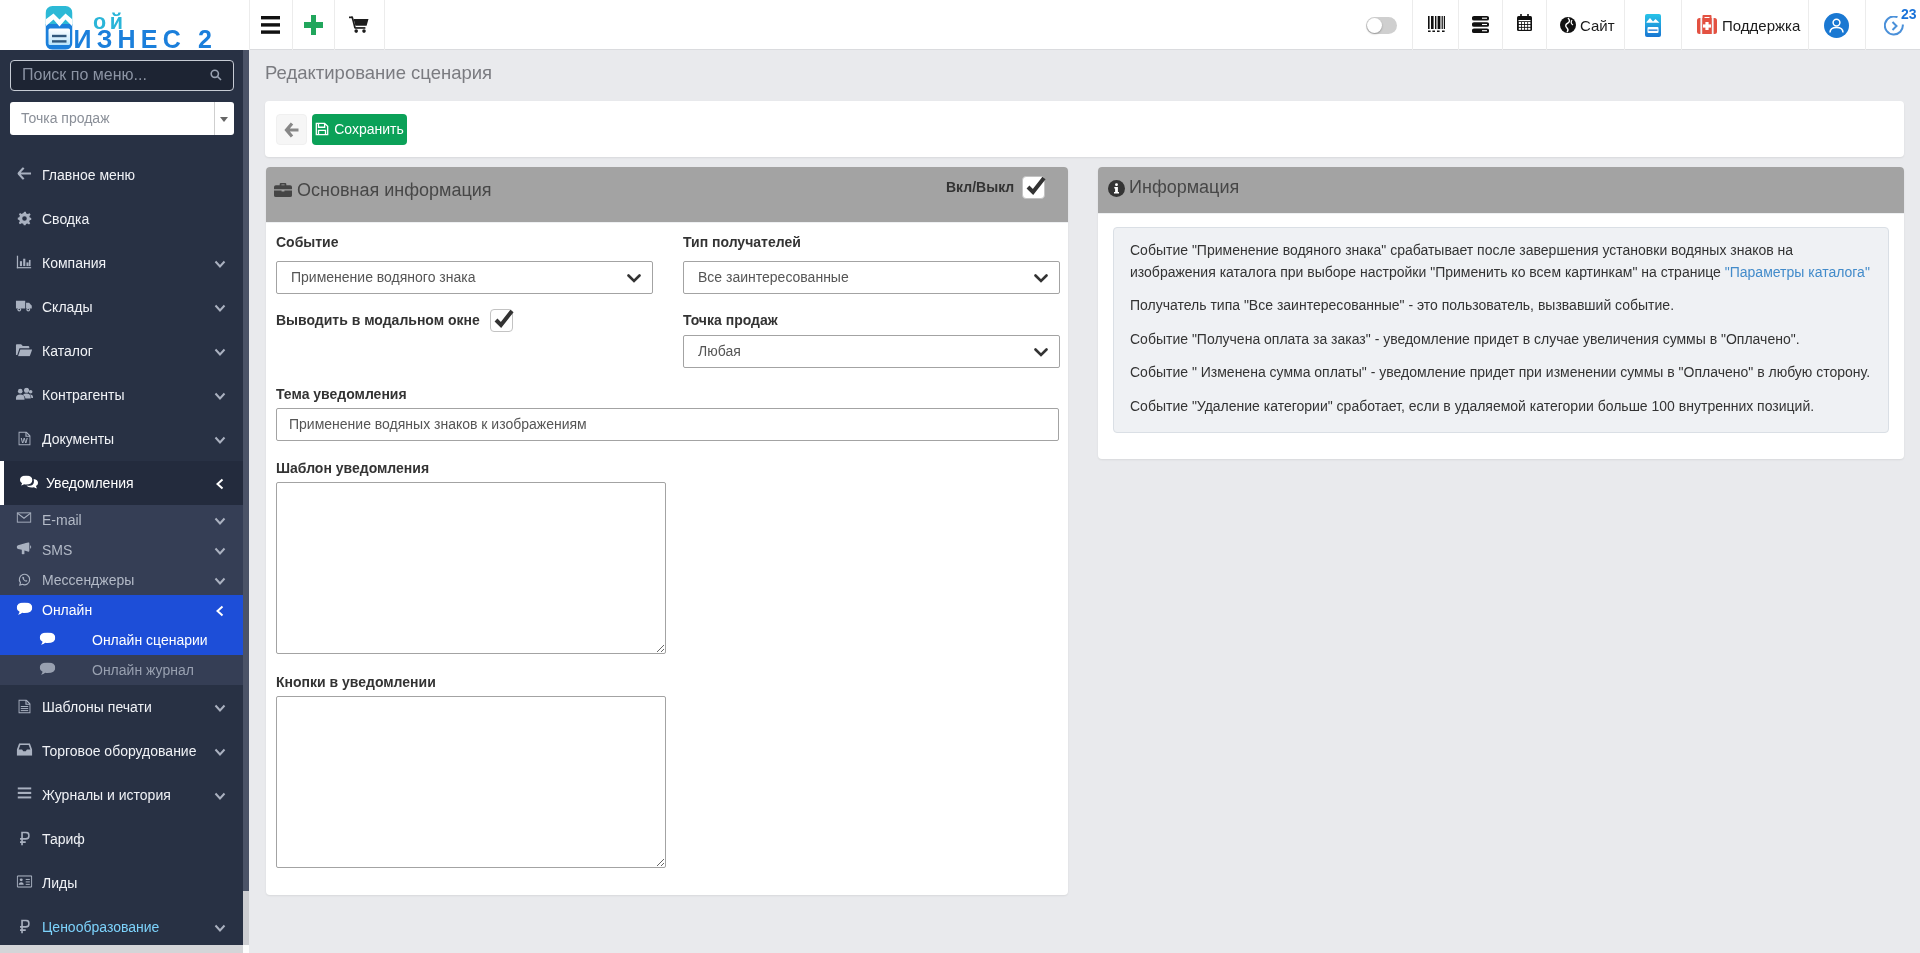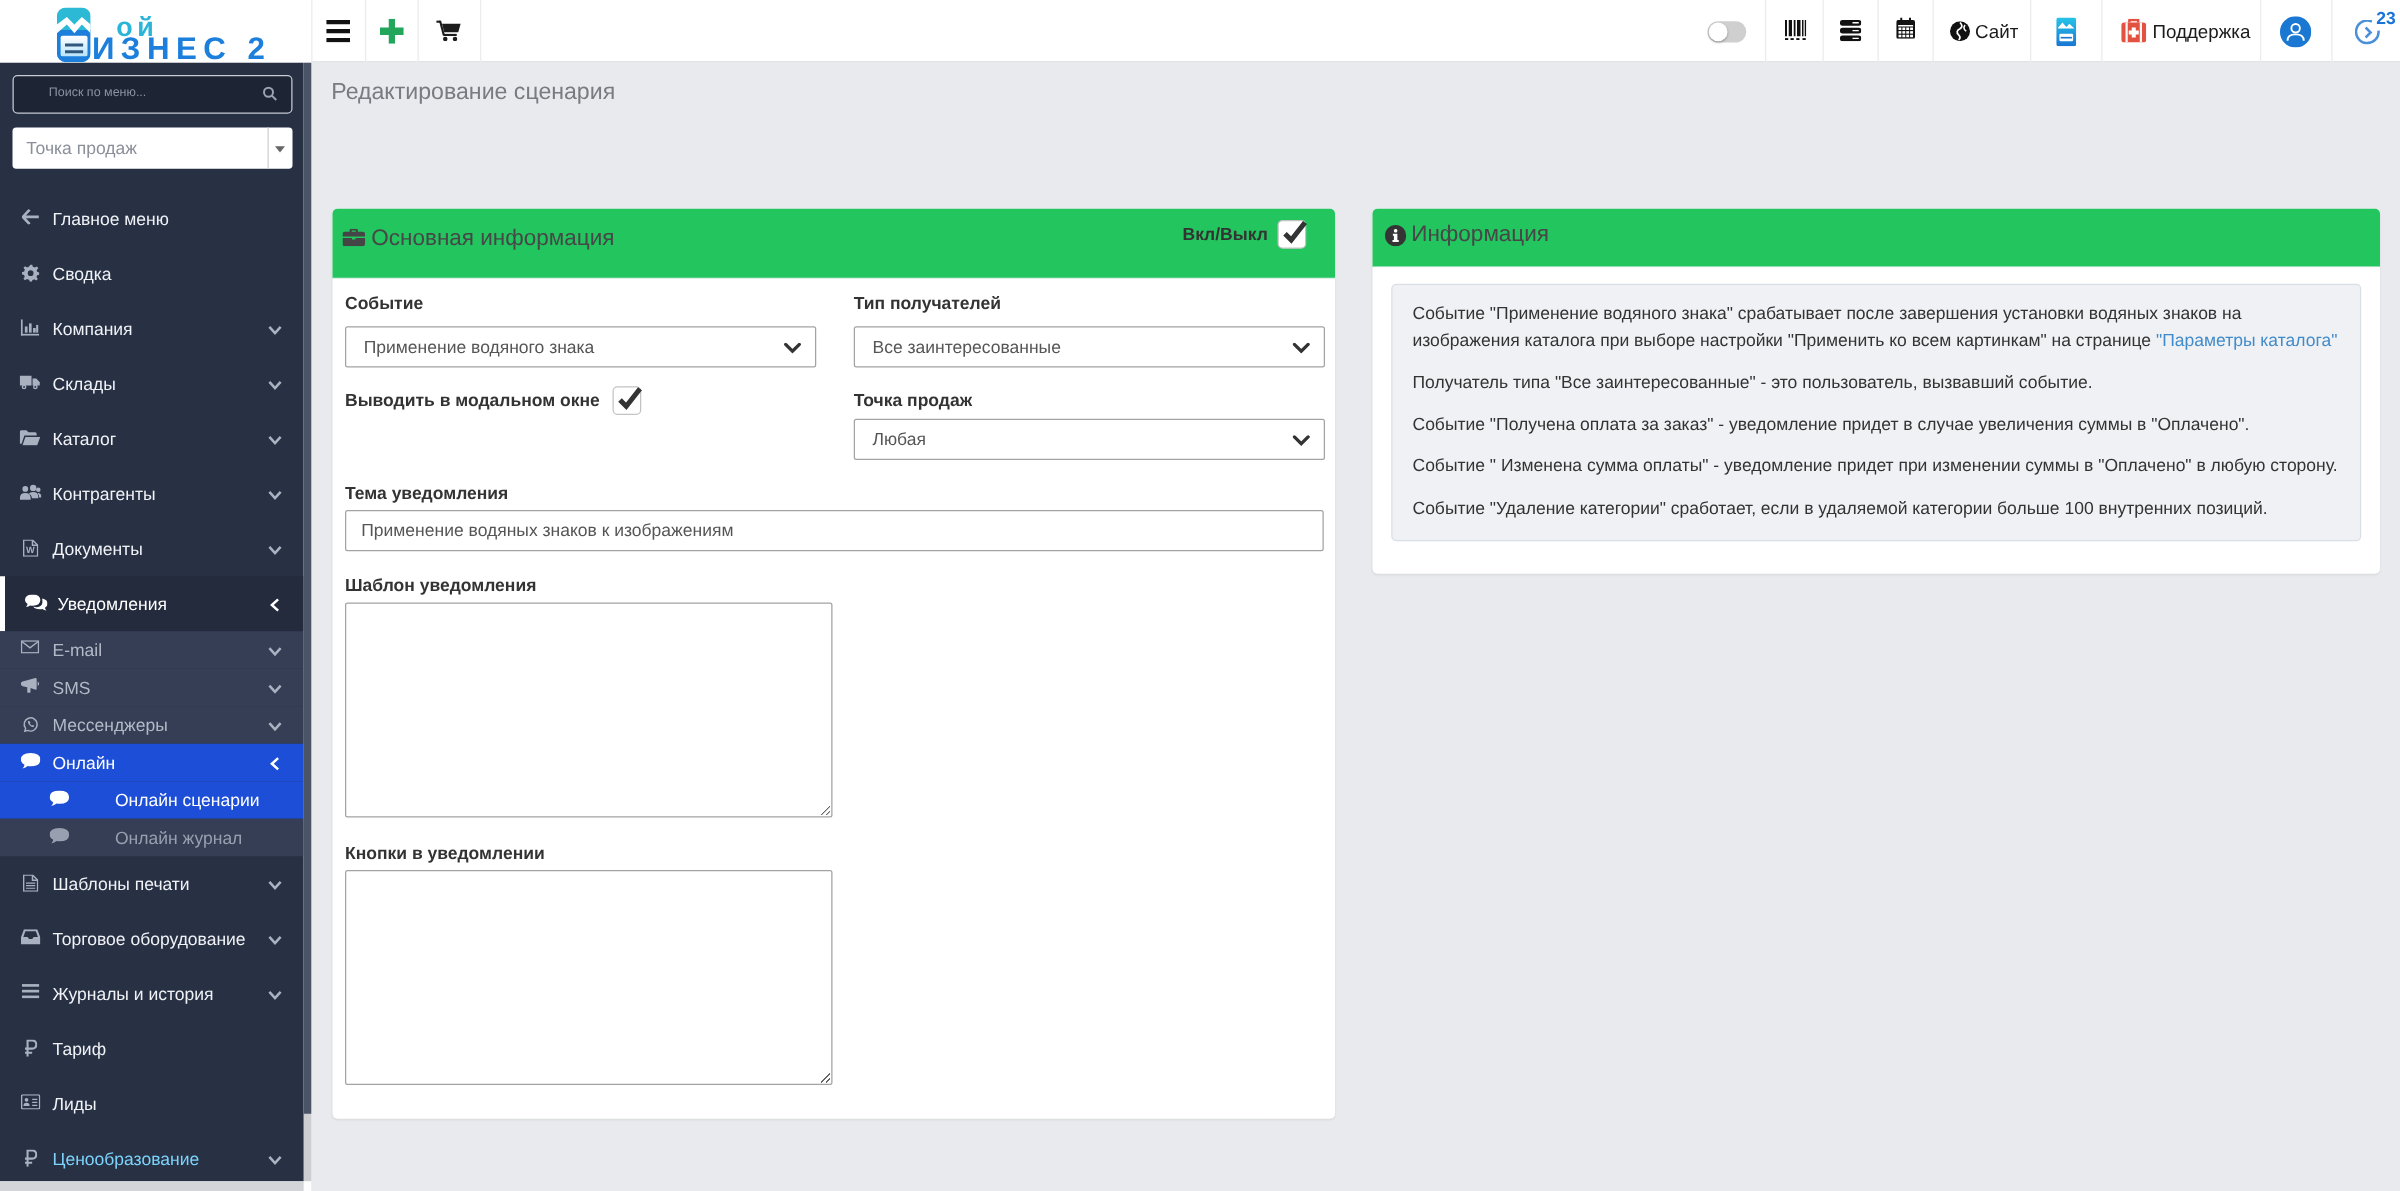--- a/index.html
+++ b/index.html
@@ -10,21 +10,21 @@
 
 #navbar { position:absolute; left:0; top:0; width:1920px; height:50px; background:#fff; z-index:5; }
 .navcell { position:absolute; top:0; height:50px; border-left:1px solid #ececec; }
 .logo { position:absolute; left:45px; top:5px; width:170px; height:41px; }
 
 #sidebar { position:absolute; left:0; top:50px; width:243px; height:895px; background:#283144; overflow:hidden; }
 #sb-vtrack { position:absolute; left:243px; top:50px; width:6px; height:895px; background:#cdced2; }
 #sb-vthumb { position:absolute; left:243px; top:50px; width:6px; height:841px; background:#4b5367; }
 #sb-hscroll { position:absolute; left:0; top:945px; width:243px; height:8px; background:#d4d5d8; }
 #sb-corner { position:absolute; left:243px; top:945px; width:6px; height:8px; background:#fdfdfd; }
-.search { position:absolute; left:10px; top:10px; width:224px; height:31px; background:#1d2433; border:1.5px solid #c6cbd4; border-radius:4px; color:#8b93a3; font-size:10px; line-height:28px; padding-left:28px; }
+.search { position:absolute; left:10px; top:10px; width:224px; height:31px; background:#1d2433; border:1.5px solid #c6cbd4; border-radius:4px; color:#8b93a3; font-size:16px; line-height:28px; padding-left:11px; }
 .search .mag { position:absolute; right:11px; top:8px; }
 .tp-select { position:absolute; left:10px; top:52px; width:224px; height:33px; background:#fff; border-radius:3px; color:#8a8f98; font-size:14px; line-height:33px; padding-left:11px; }
 .tp-select .arr { position:absolute; right:0; top:0; width:20px; height:33px; border-left:1px solid #cfcfcf; }
 .tp-select .arr:after { content:""; position:absolute; left:5px; top:15px; border:4.5px solid transparent; border-top:5.5px solid #666; }
 ul.menu { list-style:none; position:absolute; left:0; top:103px; width:243px; }
 ul.menu li { position:relative; height:44px; color:#f0f2f6; font-size:14px; }
 ul.menu li .ic { position:absolute; left:14px; top:50%; margin-top:-9px; width:20px; height:18px; color:#a9b1c0; text-align:center; }
 ul.menu li .ic svg { transform:scale(0.82); transform-origin:center center; }
 ul.menu li .tx { position:absolute; left:42px; top:50%; margin-top:-9px; height:18px; line-height:18px; }
 ul.menu li .ch { position:absolute; right:17px; top:50%; margin-top:-6px; width:12px; height:12px; }
@@ -37,40 +37,51 @@
 ul.menu li.onl { background:#1d4ed8; }
 ul.menu li.sub2 .ic { left:37px; }
 ul.menu li.sub2 .tx { left:64px;margin-left:28px; }
 
 #content { position:absolute; left:249px; top:50px; width:1671px; height:903px; background:#e9eaed; }
 h1.title { position:absolute; left:16px; top:12px; font-size:18.5px; font-weight:normal; color:#7a7b80; }
 .panel { position:absolute; background:#fff; border-radius:4px; box-shadow:0 1px 2px rgba(0,0,0,.08); }
 #toolbar { left:16px; top:51px; width:1639px; height:56px; }
 .btn-back { position:absolute; left:11px; top:13px; width:31px; height:31px; background:#f6f6f6; border:1px solid #f0f0f0; border-radius:4px; }
 .btn-save { position:absolute; left:47px; top:13px; width:95px; height:31px; background:#0ba158; border-radius:4px; color:#fff; font-size:14px; text-align:center; line-height:31px; }
-.card-h { position:absolute; left:0; top:0; width:100%; background:#22c55e; border-radius:4px 4px 0 0; border-bottom:1px solid #eef0f2; }
+.card-h { position:absolute; left:0; top:0; width:100%; background:#a3a3a3; border-radius:4px 4px 0 0; border-bottom:1px solid #eef0f2; }
 .card-h .cap { position:absolute; left:31px; top:0; font-size:18px; color:#474747; }
 #card1 { left:17px; top:117px; width:802px; height:728px; }
 #card1 .card-h { height:56px; }
 #card2 { left:849px; top:117px; width:806px; height:292px; }
 #card2 .card-h { height:47px; }
 label.f { position:absolute; font-size:14px; font-weight:bold; color:#333; }
 .sel { position:absolute; height:33px; border:1px solid #a3a3a3; border-radius:2px; background:#fff; font-size:14px; color:#555; line-height:31px; padding-left:14px; }
 .sel .chev { position:absolute; right:11px; top:12px; }
 .inp { position:absolute; height:33px; border:1px solid #a3a3a3; border-radius:2px; background:#fff; font-size:14px; color:#555; line-height:31px; padding-left:12px; }
 textarea.ta { position:absolute; border:1px solid #a3a3a3; border-radius:2px; background:#fff; resize:both; outline:none; font-family:"Liberation Sans",sans-serif; }
 .cb { position:absolute; width:23px; height:23px; background:#fff; border:1px solid #c3c3c3; border-radius:4px; }
 .well { position:absolute; left:15px; top:60px; width:776px; height:206px; background:#eff1f4; border:1px solid #dadfe5; border-radius:4px; padding:12px 16px; font-size:14px; color:#333; }
 .well p { line-height:21.5px; margin-bottom:12px; }
 .well a { color:#428bca; text-decoration:none; }
 </style>
 </head>
 <body>
 <div id="content">
   <h1 class="title">Редактирование сценария</h1>
+  <div class="panel" id="toolbar">
+    <div class="btn-back">
+      <svg width="16" height="16" viewBox="0 0 16 16" style="position:absolute;left:7px;top:7px;">
+        <path d="M8 1.5 L2.5 8 L8 14.5 M2.5 8 L14.5 8" stroke="#878787" stroke-width="3.2" fill="none"></path>
+      </svg>
+    </div>
+    <div class="btn-save">
+      <svg width="14" height="14" viewBox="0 0 16 16" style="position:relative;top:2px;margin-right:5px;">
+        <path d="M1.5 1.5 H11 L14.5 5 V14.5 H1.5 Z M4 1.5 V6 H11 V1.5 M4 14.5 V9.5 H12 V14.5" stroke="#fff" stroke-width="1.5" fill="none"></path>
+      </svg>Сохранить</div>
+  </div>
 
   <div class="panel" id="card1">
     <div class="card-h">
       <svg class="abs" style="left:8px;top:16px" width="18" height="14" viewBox="0 0 19 18" preserveAspectRatio="none">
         <path fill="#454545" d="M6 3 V1.2 Q6 0 7.2 0 H11.8 Q13 0 13 1.2 V3 H17 Q19 3 19 5 V8 H0 V5 Q0 3 2 3 Z M7.8 3 H11.2 V1.8 H7.8 Z"></path>
         <path fill="#454545" d="M0 9.5 H8 V11 H11 V9.5 H19 V16 Q19 18 17 18 H2 Q0 18 0 16 Z"></path>
       </svg>
       <span class="cap" style="top:13px">Основная информация</span>
       <label class="f" style="left:680px;top:12px;font-size:14px;">Вкл/Выкл</label>
       <div class="cb" style="left:756px;top:9px;">

